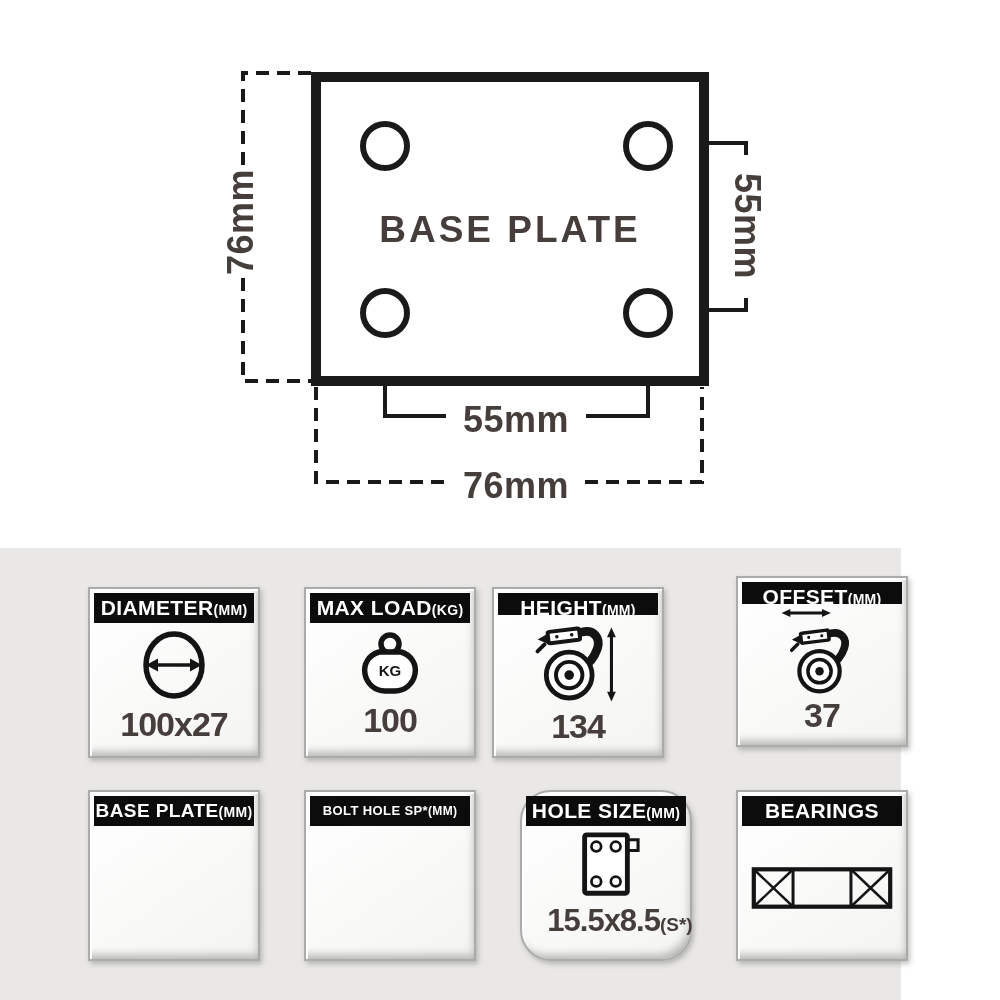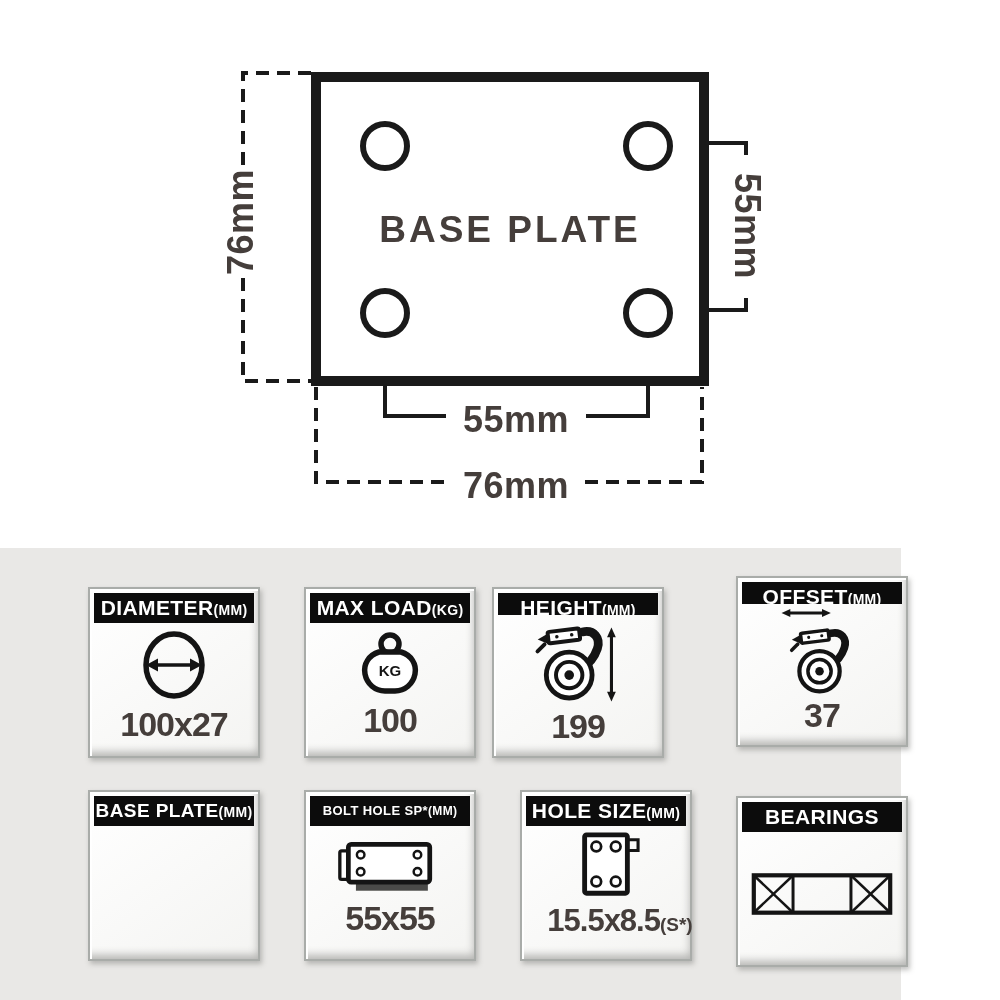--- a/index.html
+++ b/index.html
@@ -143,21 +143,21 @@
               <circle cx="43" cy="21.5" r="2" fill="#141414"></circle>
             </g>
             <path d="M12,31 L4,39" class="icon-stroke" stroke-width="4.5" stroke-linecap="round"></path>
             <g>
               <line x1="88" y1="22" x2="88" y2="86" class="icon-stroke" stroke-width="3.5"></line>
               <polygon points="88,12 83,23 93,23" fill="#141414"></polygon>
               <polygon points="88,96 83,85 93,85" fill="#141414"></polygon>
             </g>
           </svg>
         </div>
-        <div class="card-value">199</div>
+        <div class="card-value">134</div>
       </div>
     </div>
 
     <div class="card" style="left:736px;top:28px;">
       <div class="card-header">
         <span class="card-title">OFFSET</span>
           <span class="card-unit">(MM)</span>
       </div>
       <div class="card-body">
         <div class="card-icon">
@@ -191,37 +191,23 @@
         <span class="card-title">BASE PLATE</span>
           <span class="card-unit">(MM)</span>
       </div>
     </div>
 
     <div class="card small-title" style="left:304px;top:242px;">
       <div class="card-header">
         <span class="card-title">BOLT HOLE SP*</span>
           <span class="card-unit">(MM)</span>
       </div>
-      <div class="card-body">
-        <div class="card-icon">
-          <svg width="106" height="58" viewBox="0 0 112 60">
-            <rect x="20" y="44" width="76" height="10" fill="#4a4a48"></rect>
-            <rect x="3" y="12" width="10" height="30" rx="2" fill="#ffffff" class="icon-stroke" stroke-width="3.5"></rect>
-            <rect x="12" y="5" width="86" height="40" rx="3" fill="#ffffff" class="icon-stroke" stroke-width="5"></rect>
-            <circle cx="25" cy="16" r="4" fill="#ffffff" class="icon-stroke" stroke-width="2.6"></circle>
-            <circle cx="85" cy="16" r="4" fill="#ffffff" class="icon-stroke" stroke-width="2.6"></circle>
-            <circle cx="25" cy="34" r="4" fill="#ffffff" class="icon-stroke" stroke-width="2.6"></circle>
-            <circle cx="85" cy="34" r="4" fill="#ffffff" class="icon-stroke" stroke-width="2.6"></circle>
-          </svg>
-        </div>
-        <div class="card-value">55x55</div>
-      </div>
-    </div>
-
-    <div class="card" style="left:520px;top:242px;">
+    </div>
+
+    <div class="card" style="left:520px;top:242px;border-radius:31px;">
       <div class="card-header">
         <span class="card-title">HOLE SIZE</span>
           <span class="card-unit">(MM)</span>
       </div>
       <div class="card-body">
         <div class="card-icon">
           <svg width="72" height="68" viewBox="0 0 74 70">
             <rect x="15" y="3" width="44" height="60" rx="2" fill="#ffffff" class="icon-stroke" stroke-width="5"></rect>
             <circle cx="27" cy="15" r="5" fill="#ffffff" class="icon-stroke" stroke-width="2.8"></circle>
             <circle cx="47" cy="15" r="5" fill="#ffffff" class="icon-stroke" stroke-width="2.8"></circle>
@@ -230,21 +216,21 @@
             <path d="M60,8 H70 V19 H60" fill="none" class="icon-stroke" stroke-width="3.2"></path>
           </svg>
         </div>
         <div class="card-value compact">
           <span>15.5x8.5</span>
             <span class="value-suffix">(S*)</span>
         </div>
       </div>
     </div>
 
-    <div class="card" style="left:736px;top:248px;">
+    <div class="card" style="left:736px;top:242px;">
       <div class="card-header">
         <span class="card-title">BEARINGS</span>
           <span class="card-unit"></span>
       </div>
       <div class="card-body">
         <div class="card-icon">
           <svg width="142" height="44" viewBox="0 0 152 46">
             <rect x="3" y="3" width="146" height="40" fill="none" class="icon-stroke" stroke-width="4.5"></rect>
             <line x1="45" y1="3" x2="45" y2="43" class="icon-stroke" stroke-width="3.2"></line>
             <line x1="107" y1="3" x2="107" y2="43" class="icon-stroke" stroke-width="3.2"></line>

